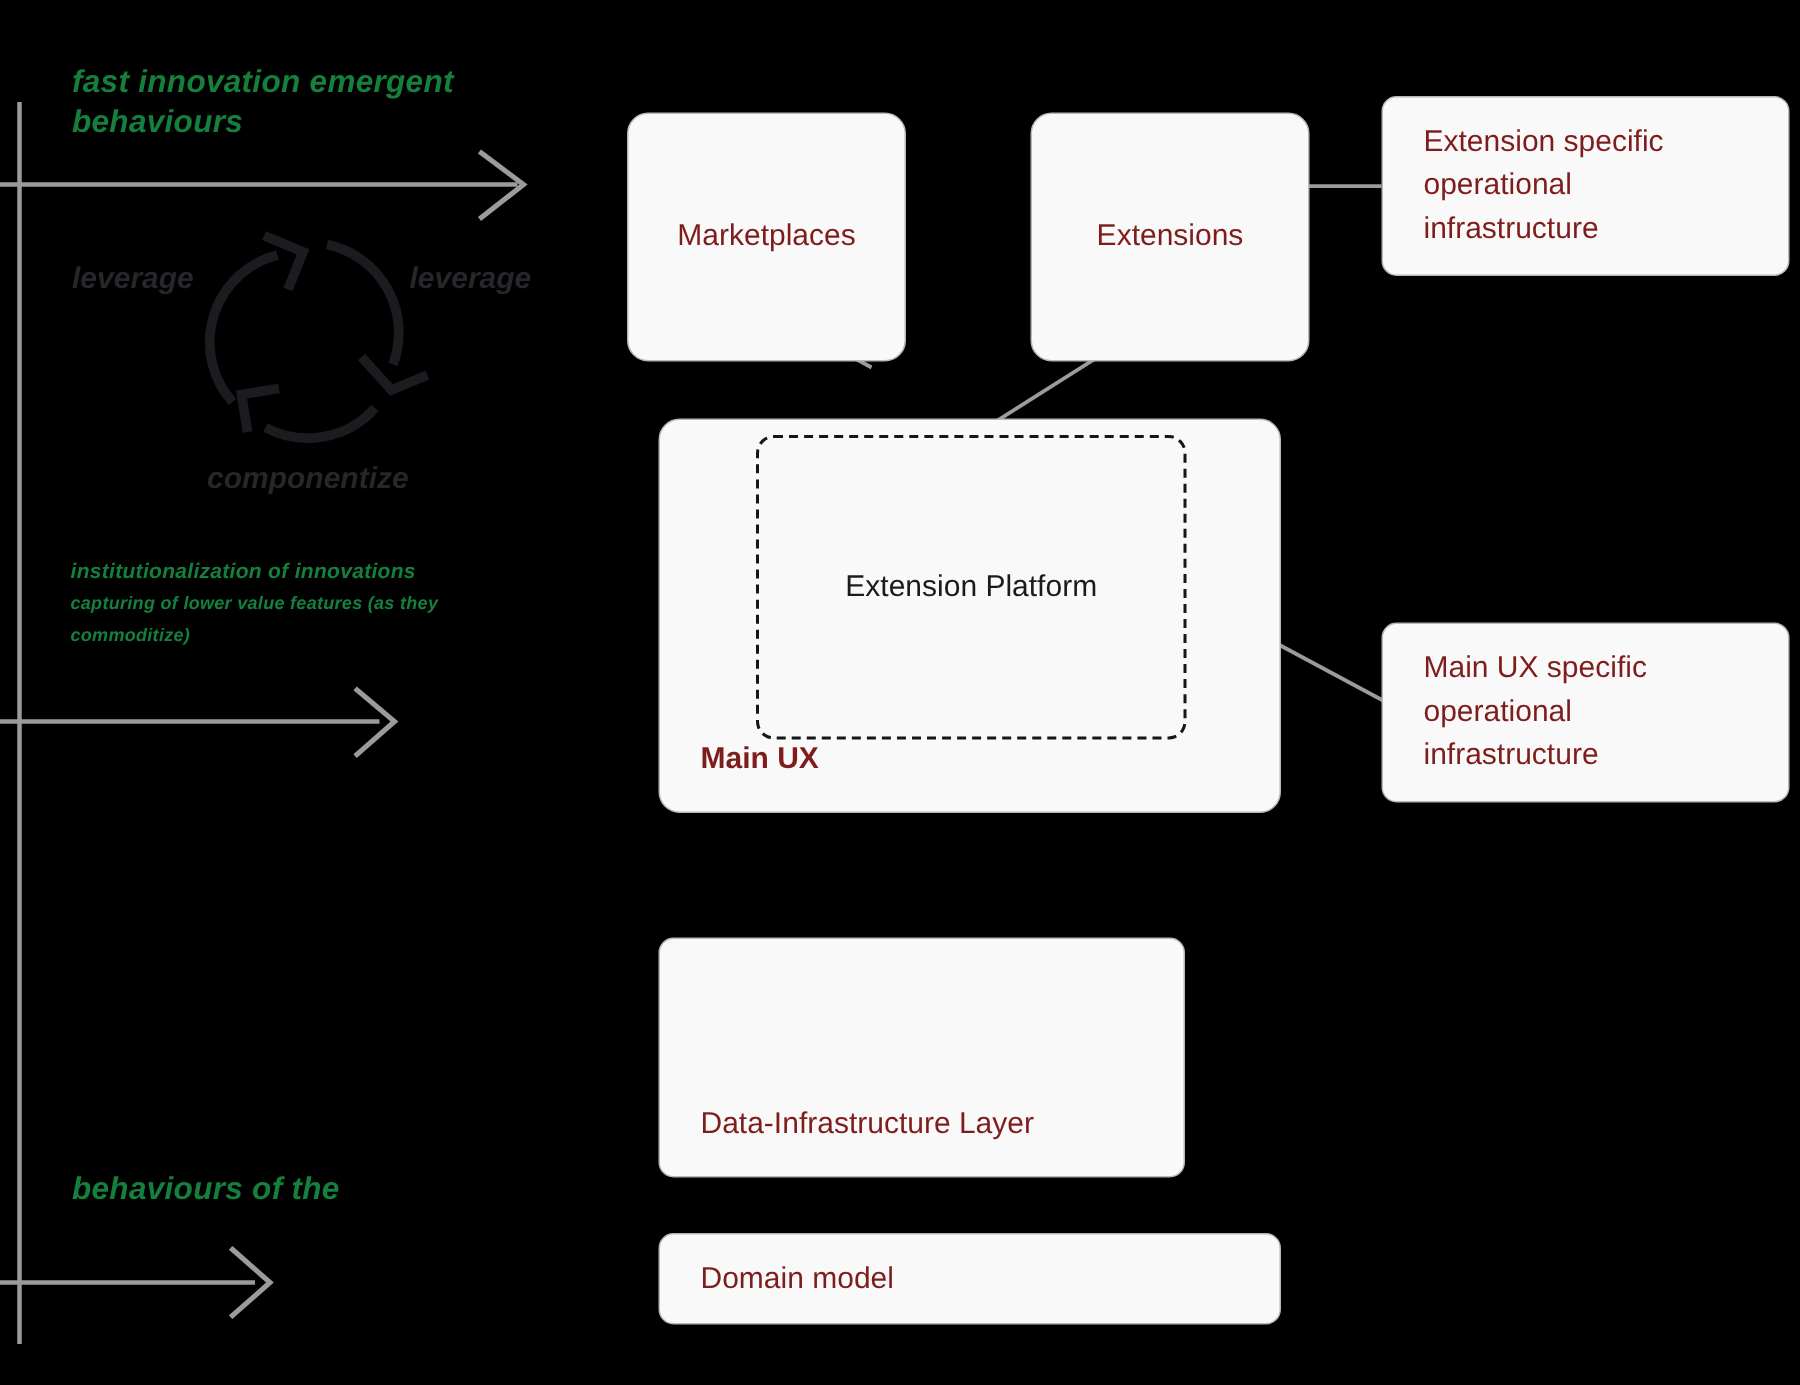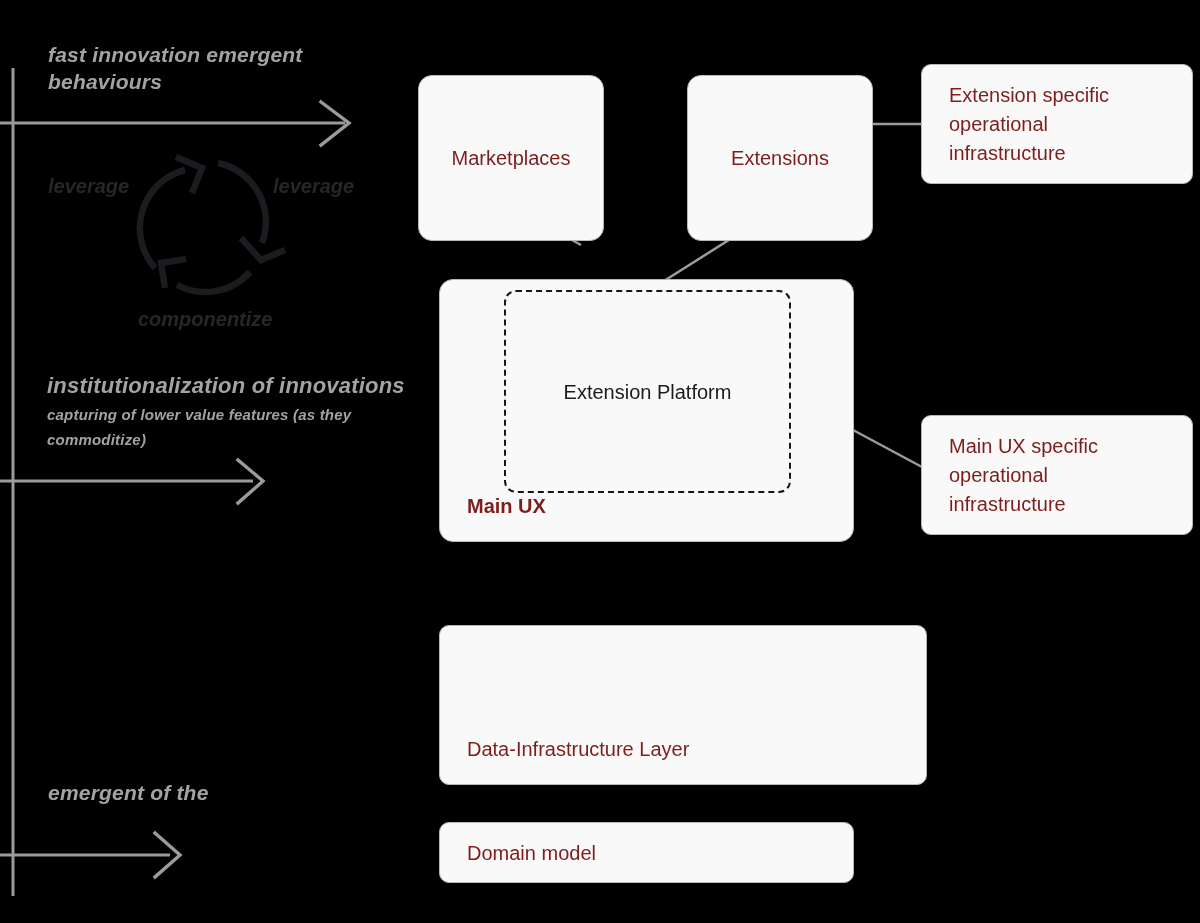--- a/index.html
+++ b/index.html
@@ -19,29 +19,29 @@
     position: absolute;
     left: 0;
     top: 0;
     width: 1200px;
     height: 923px;
     pointer-events: none;
   }
   
   .annot {
     position: absolute;
-    color: #a3a3a3;
+    color: #15803d;
     font-style: italic;
     font-weight: bold;
     letter-spacing: 0.2px;
     line-height: 1.28;
   }
   .annot.big   { font-size: 21px; }
-  .annot.mid   { font-size: 22px; font-style: italic; }
-  .annot.small { font-size: 15px; font-weight: bold; }
+  .annot.mid   { font-size: 14px; font-style: italic; }
+  .annot.small { font-size: 12px; font-weight: bold; }
   .cyc-label {
     position: absolute;
     color: #26262b;
     font-style: italic;
     font-weight: bold;
     font-size: 20px;
   }
   
   .box {
     position: absolute;
@@ -138,21 +138,21 @@
   <div class="cyc-label" style="left:273px; top:175px;">leverage</div>
   <div class="cyc-label" style="left:138px; top:308px;">componentize</div>
 
   <div class="annot" style="left:47px; top:372px; width:370px;">
     <div class="annot mid" style="position:static;">institutionalization of innovations</div>
     <div class="annot small" style="position:static; margin-top:5px;">capturing of lower value features (as they</div>
     <div class="annot small" style="position:static; margin-top:6px;">commoditize)</div>
   </div>
 
   <div class="annot big" style="left:48px; top:780px; width:300px;">
-    <div>emergent of the</div>
+    <div>behaviours of the</div>
   </div>
 
   <div class="box rounded-lg" style="left:418px; top:41px; width:186px; height:166px;">
     <div class="box-label center">Marketplaces</div>
   </div>
 
   <div class="box rounded-lg" style="left:687px; top:41px; width:186px; height:166px;">
     <div class="box-label center">Extensions</div>
   </div>
 
@@ -169,21 +169,21 @@
   <div class="dashed" style="left:504px; top:290px; width:287px; height:203px;">
     <div class="dashed-label">Extension Platform</div>
   </div>
 
   <div class="box rounded-md" style="left:921px; top:415px; width:272px; height:120px;">
     <div class="box-label ml">Main UX specific
 operational
 infrastructure</div>
   </div>
 
-  <div class="box rounded-md" style="left:439px; top:625px; width:488px; height:160px;">
+  <div class="box rounded-md" style="left:439px; top:625px; width:351px; height:160px;">
     <div class="box-label bl">Data-Infrastructure Layer</div>
   </div>
 
   <div class="box rounded-md" style="left:439px; top:822px; width:415px; height:61px;padding-left:32px;">
     <div class="box-label ml">Domain model</div>
   </div>
 
 </div>
 
 </body></html>

